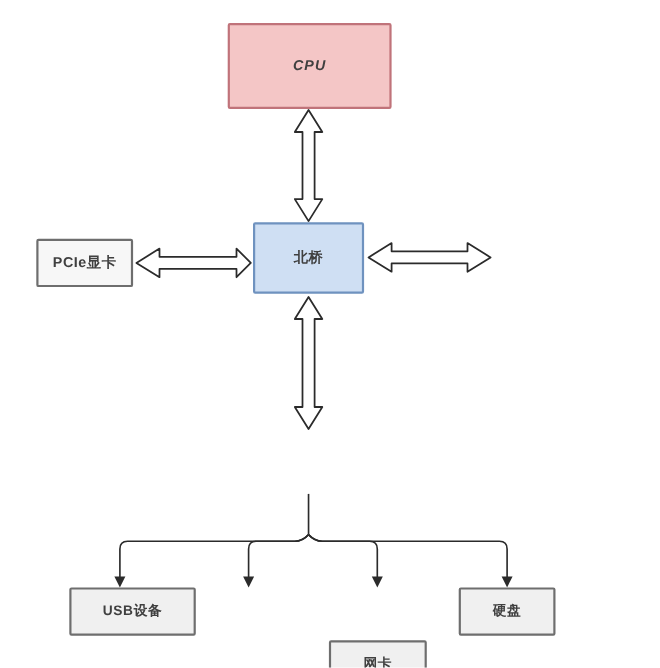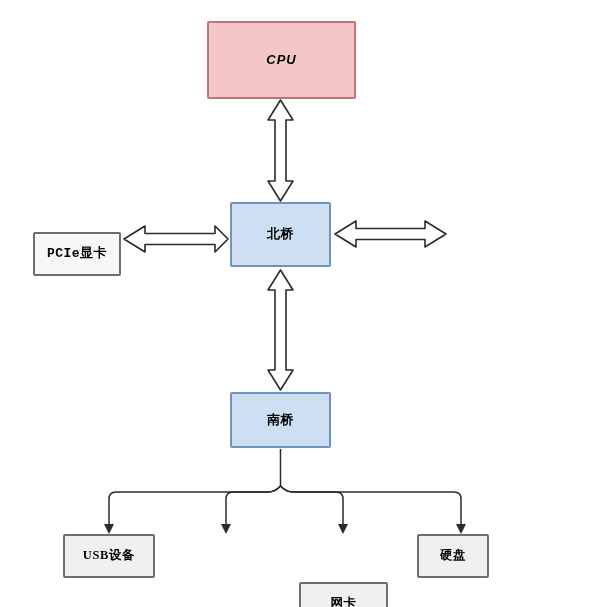--- a/index.html
+++ b/index.html
@@ -33,21 +33,21 @@
     justify-content: center;
     text-align: center;
     border-style: solid;
     border-width: 2px;
     border-radius: 2px;
   }
   .node .label {
     font-size: 13px;
     font-weight: 700;
     letter-spacing: 0.5px;
-    color: #000000;
+    color: #404040;
     line-height: 1.1;
     white-space: nowrap;
   }
   .node.cpu .label,
   .node.memory .label {
     font-style: italic;
     letter-spacing: 1px;
   }
   .node.leaf .label {
     font-weight: 600;
@@ -160,45 +160,41 @@
                L 461 526" fill="none" stroke="#2b2b2b" stroke-width="1.5"></path>
       <path d="M 461 534 L 456 524 L 466 524 Z" fill="#2b2b2b"></path>
     </g>
   </svg>
 
   <div class="node cpu" style="left:207px; top:21px; width:149px; height:78px;
               background:#f4c6c6; border-color:#c0737a;">
     <span class="label">CPU</span>
   </div>
 
-  <div class="node" style="left:33px; top:232px; width:88px; height:44px;
-              background:#f7f7f7; border-color:#6e6e6e;font-family:Liberation Mono, monospace;">
+  <div class="node" style="left:33px; top:217px; width:88px; height:44px;
+              background:#f7f7f7; border-color:#6e6e6e;">
     <span class="label">PCIe显卡</span>
   </div>
 
   <div class="node bridge" style="left:230px; top:202px; width:101px; height:65px;
               background:#cfdff3; border-color:#6f92bf;">
     <span class="label">北桥</span>
   </div>
 
 
-  <div class="node bridge" style="left:230px; top:392px; width:101px; height:56px;
-              background:#cfdff3; border-color:#6f92bf;">
-    <span class="label">南桥</span>
-  </div>
-
-  <div class="node leaf" style="left:63px; top:534px; width:92px; height:44px;
-              background:#f0f0f0; border-color:#6e6e6e;font-family:Liberation Serif, serif;">
+
+  <div class="node leaf" style="left:63px; top:534px; width:115px; height:44px;
+              background:#f0f0f0; border-color:#6e6e6e;">
     <span class="label">USB设备</span>
   </div>
 
 
   <div class="node leaf" style="left:299px; top:534px; width:89px; height:44px;
               background:#f0f0f0; border-color:#6e6e6e;margin-top:48px;">
     <span class="label">网卡</span>
   </div>
 
-  <div class="node leaf" style="left:417px; top:534px; width:72px; height:44px;
+  <div class="node leaf" style="left:417px; top:534px; width:88px; height:44px;
               background:#f0f0f0; border-color:#6e6e6e;">
     <span class="label">硬盘</span>
   </div>
 
 </div>
 
 </body></html>

